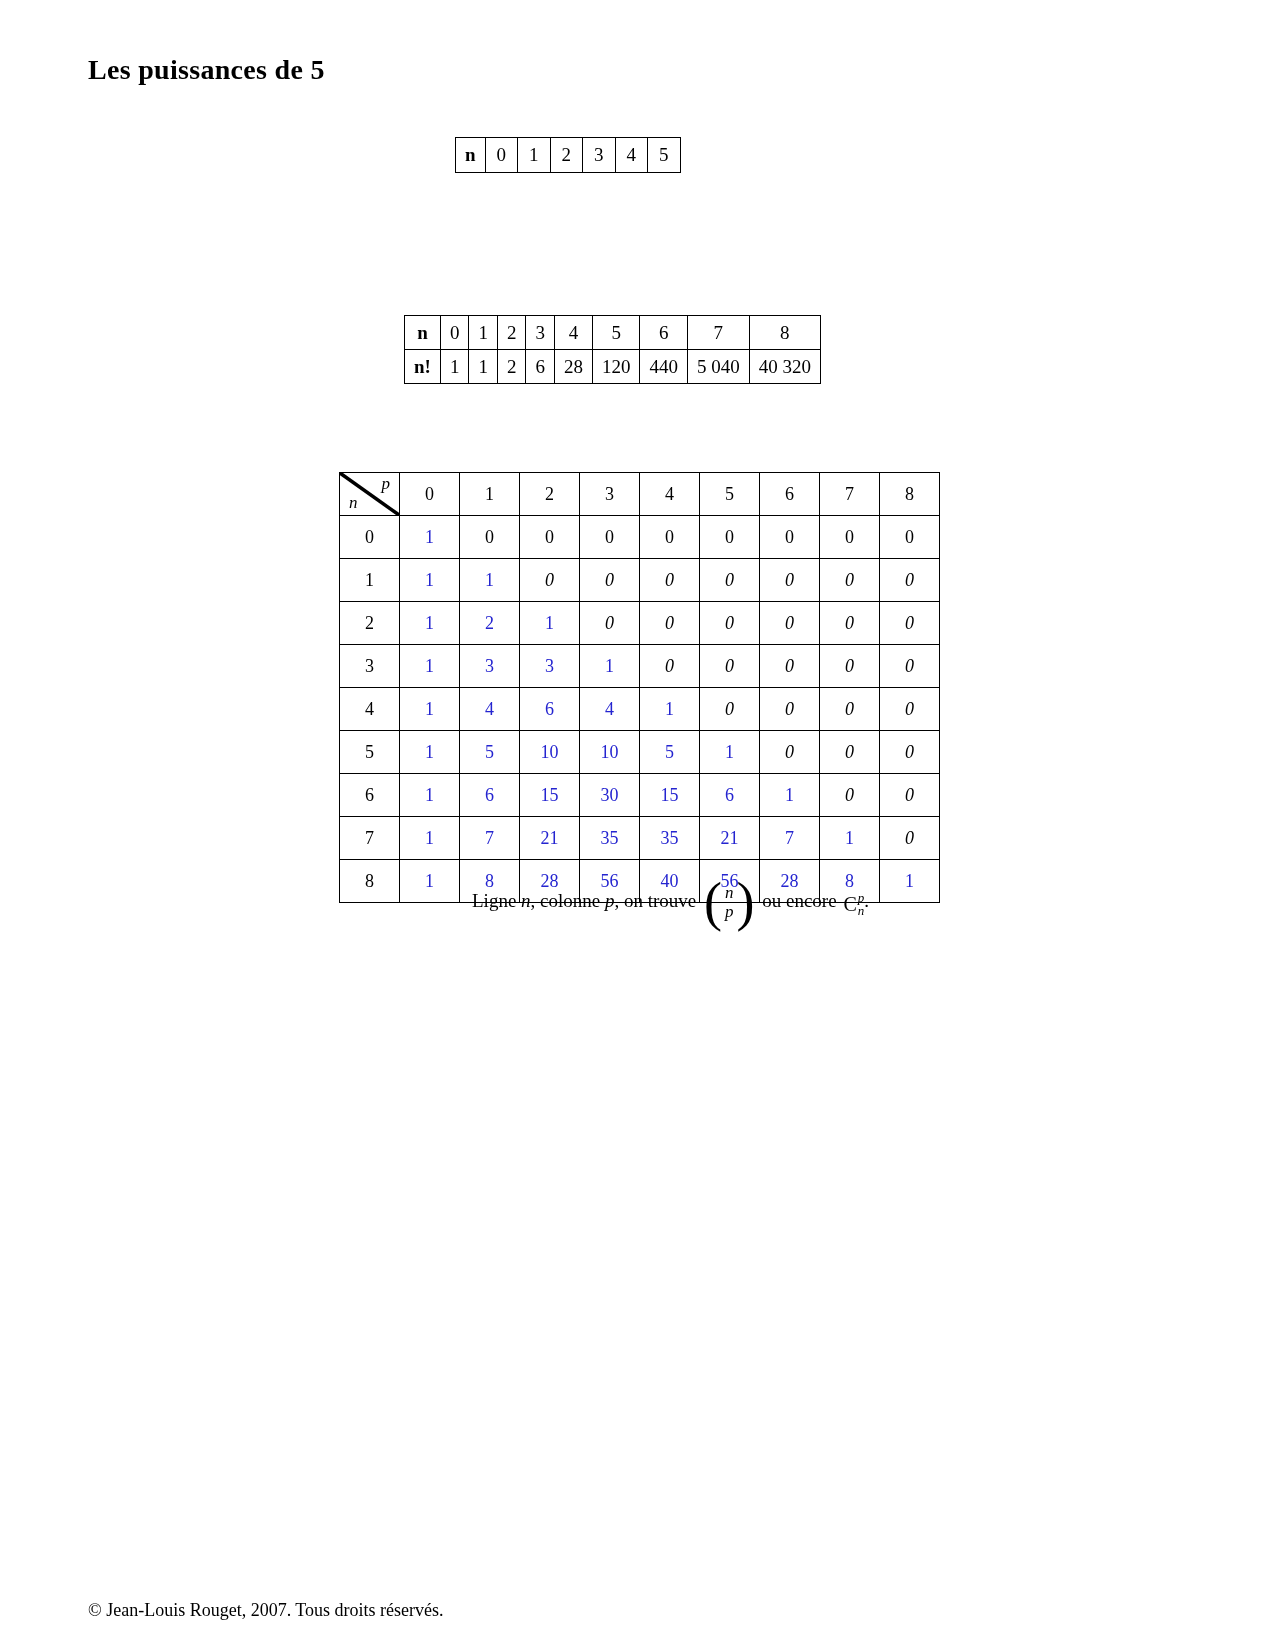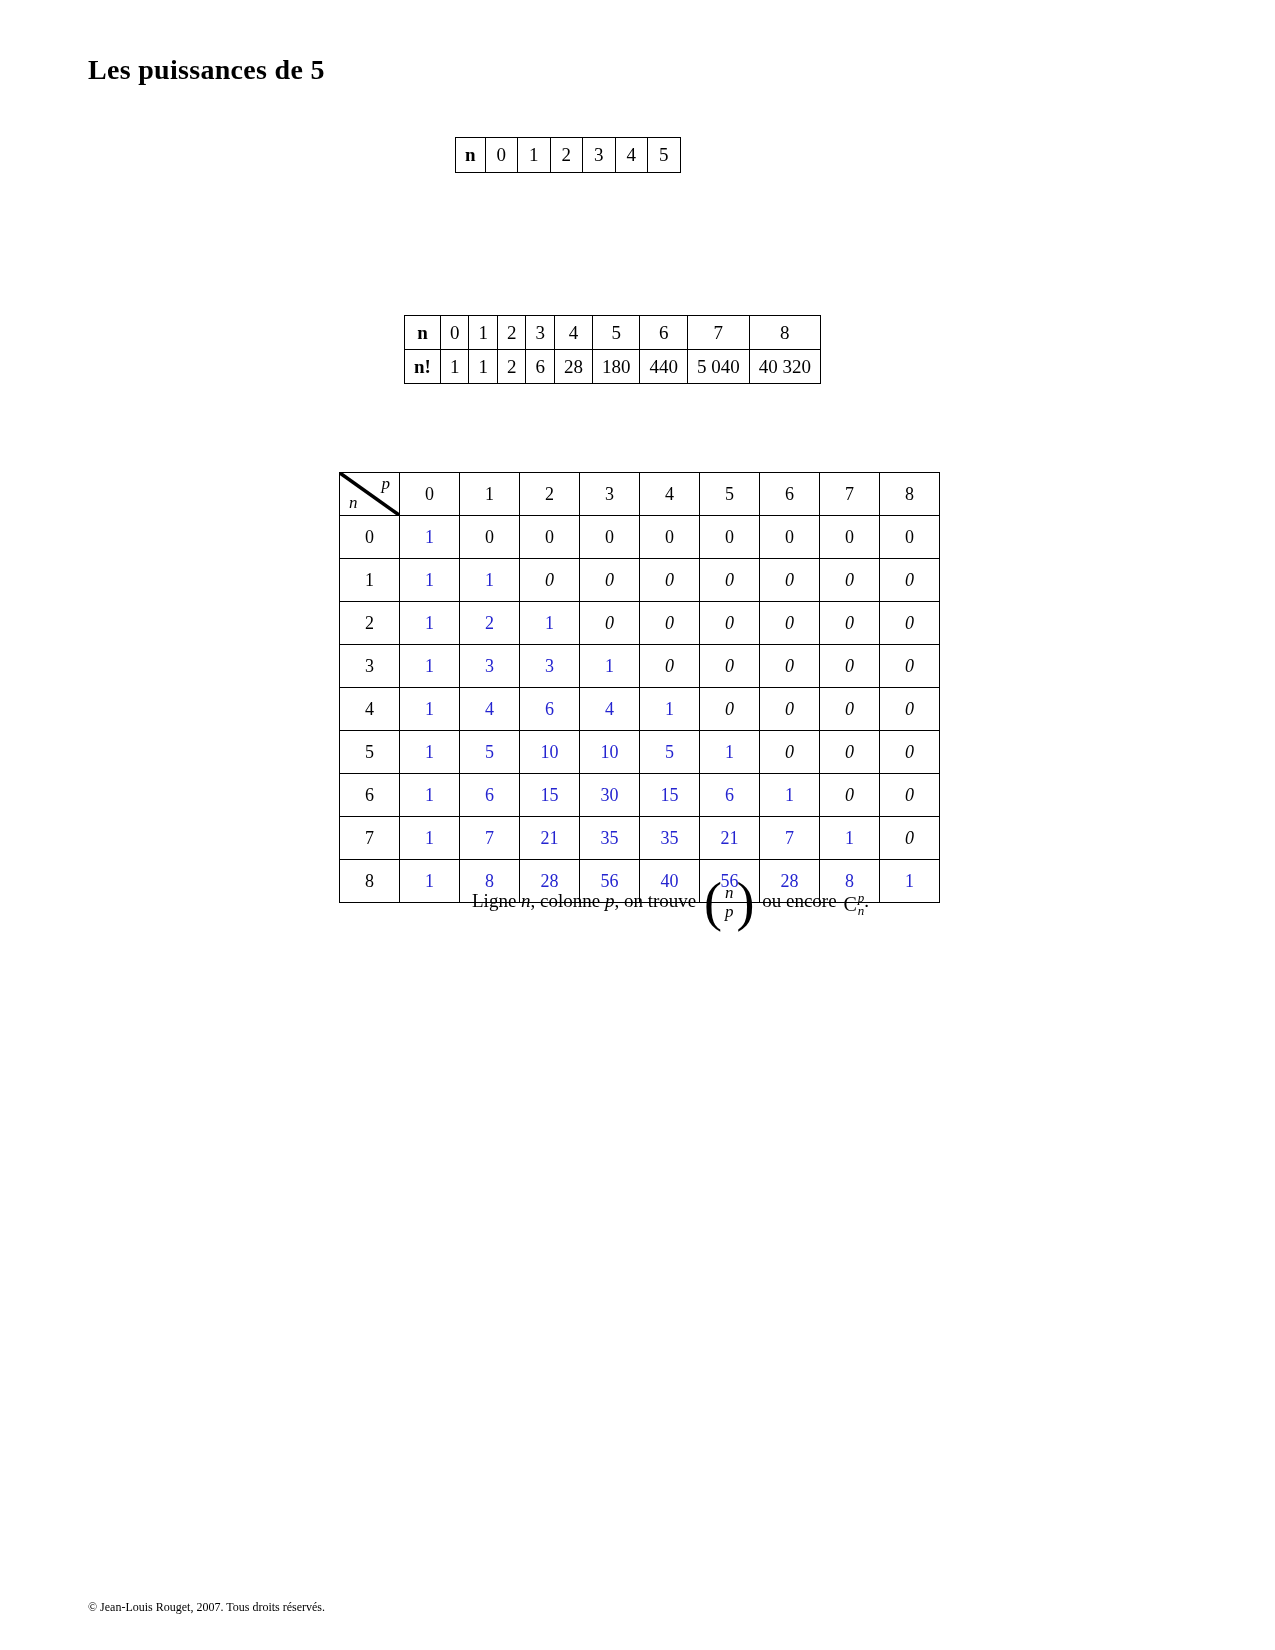--- a/index.html
+++ b/index.html
@@ -45,21 +45,21 @@
   .mv{font-style:italic;}
   .binom{display:inline-flex;align-items:center;vertical-align:middle;margin:0 3px;}
   .paren{font-size:54px;font-weight:400;line-height:.9;font-family:"Liberation Serif",serif;}
   .binom .stack{display:inline-flex;flex-direction:column;align-items:center;
                 line-height:1.15;font-size:17px;font-style:italic;padding:0 3px;}
   .cnp{display:inline-flex;align-items:center;vertical-align:-4px;margin-left:2px;}
   .cnp .bigc{font-size:20px;}
   .cnp .stack{display:inline-flex;flex-direction:column;align-items:flex-start;
               line-height:1.05;font-size:13px;font-style:italic;margin-left:1px;}
 
-  .footer{position:absolute;left:88px;top:1600px;font-size:12px;}
+  .footer{position:absolute;left:88px;top:1600px;font-size:18px;}
 </style>
 </head>
 <body>
 
 <div class="page">
 
   <h1 class="heading" id="h-powers">Les puissances de 5</h1>
 
   <div class="tbl-wrap" id="t-powers">
     <table>
@@ -93,21 +93,21 @@
         <td>7</td>
         <td>8</td>
       </tr>
       <tr>
         <th class="lbl">n!</th>
         <td>1</td>
         <td>1</td>
         <td>2</td>
         <td>6</td>
         <td>28</td>
-        <td>180</td>
+        <td>120</td>
         <td>440</td>
         <td>5 040</td>
         <td>40 320</td>
       </tr>
     </tbody>
       </table>
   </div>
 
 
   <div class="tbl-wrap" id="t-pascal">

